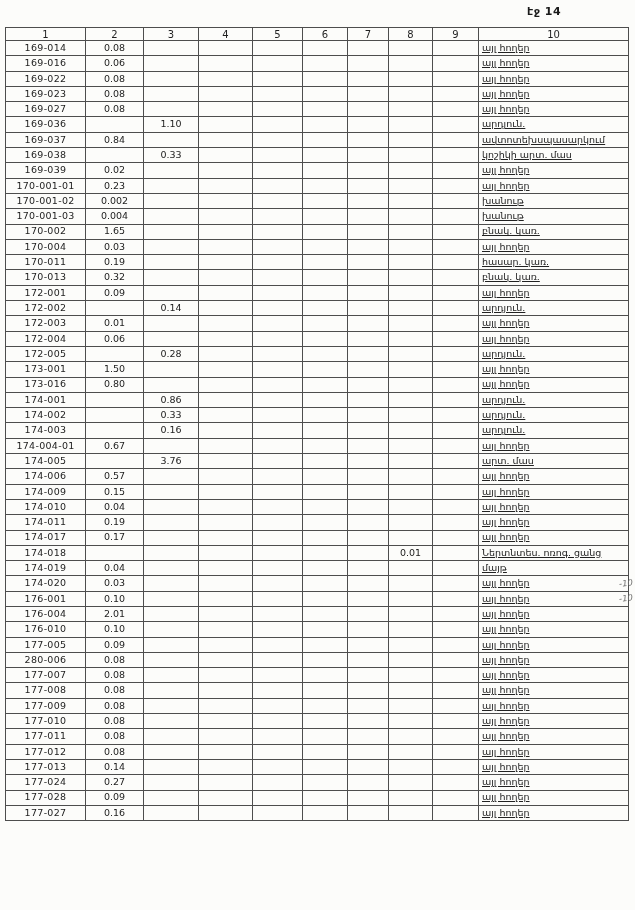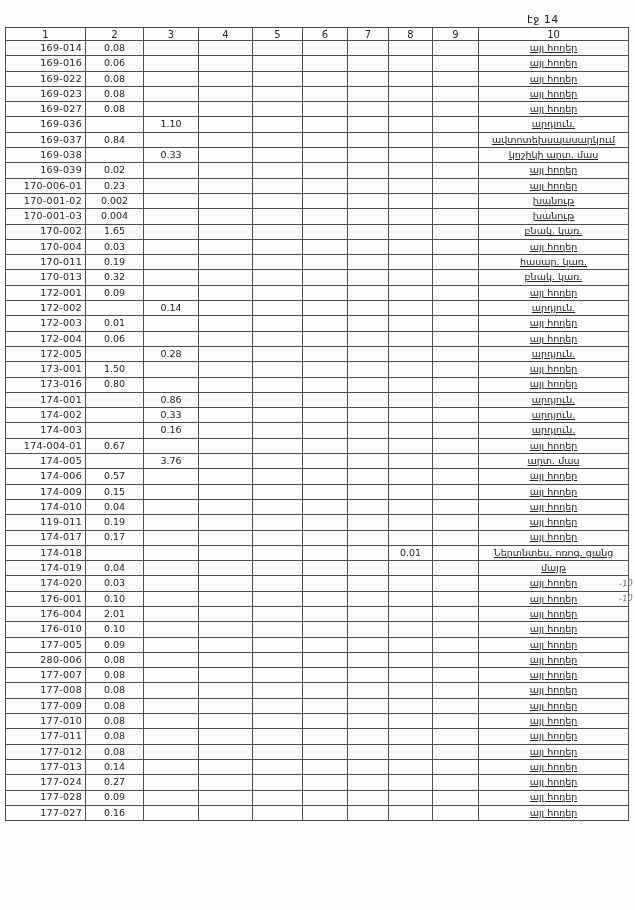--- a/index.html
+++ b/index.html
@@ -11,24 +11,23 @@
     background: #fcfcfa;
     font-family: "DejaVu Sans", sans-serif;
     color: #222;
     overflow: hidden;
   }
   .page-label {
     position: absolute;
     top: 5px;
     left: 527px;
     font-size: 11px;
-    font-weight: normal;
+    font-weight: bold;
     color: #1a1a1a;
     letter-spacing: 0.5px;
-    margin-top: 8px;
   }
   table.doc-table {
     position: absolute;
     top: 27px;
     left: 5px;
     width: 623px;
     border-collapse: collapse;
     table-layout: fixed;
   }
   .doc-table th, .doc-table td {
@@ -41,25 +40,25 @@
     overflow: hidden;
     vertical-align: middle;
   }
   .doc-table th {
     font-weight: normal;
     text-align: center;
     font-size: 10px;
     height: 13px;
     color: #1f1f1f;
   }
-  .doc-table td.c1 { text-align: right; letter-spacing: 0.3px; }
+  .doc-table td.c1 { text-align: center; letter-spacing: 0.3px; }
   .doc-table td.c2, .doc-table td.c3, .doc-table td.c4,
   .doc-table td.c5, .doc-table td.c6, .doc-table td.c7,
   .doc-table td.c8, .doc-table td.c9 { text-align: center; }
-  .doc-table td.c10 { text-align: center; text-decoration: underline; }
+  .doc-table td.c10 { text-align: left; text-decoration: underline; }
   .margin-note {
     position: absolute;
     left: 619px;
     font-size: 8.5px;
     color: #6d6d6d;
     transform: rotate(-6deg);
     font-style: italic;
   }
 </style>
 </head>
@@ -197,21 +196,21 @@
         <td class="c3"></td>
         <td class="c4"></td>
         <td class="c5"></td>
         <td class="c6"></td>
         <td class="c7"></td>
         <td class="c8"></td>
         <td class="c9"></td>
         <td class="c10">այլ հողեր</td>
       </tr>
       <tr>
-        <td class="c1">170-006-01</td>
+        <td class="c1">170-001-01</td>
         <td class="c2">0.23</td>
         <td class="c3"></td>
         <td class="c4"></td>
         <td class="c5"></td>
         <td class="c6"></td>
         <td class="c7"></td>
         <td class="c8"></td>
         <td class="c9"></td>
         <td class="c10">այլ հողեր</td>
       </tr>
@@ -461,21 +460,21 @@
         <td class="c3"></td>
         <td class="c4"></td>
         <td class="c5"></td>
         <td class="c6"></td>
         <td class="c7"></td>
         <td class="c8"></td>
         <td class="c9"></td>
         <td class="c10">այլ հողեր</td>
       </tr>
       <tr>
-        <td class="c1">119-011</td>
+        <td class="c1">174-011</td>
         <td class="c2">0.19</td>
         <td class="c3"></td>
         <td class="c4"></td>
         <td class="c5"></td>
         <td class="c6"></td>
         <td class="c7"></td>
         <td class="c8"></td>
         <td class="c9"></td>
         <td class="c10">այլ հողեր</td>
       </tr>

